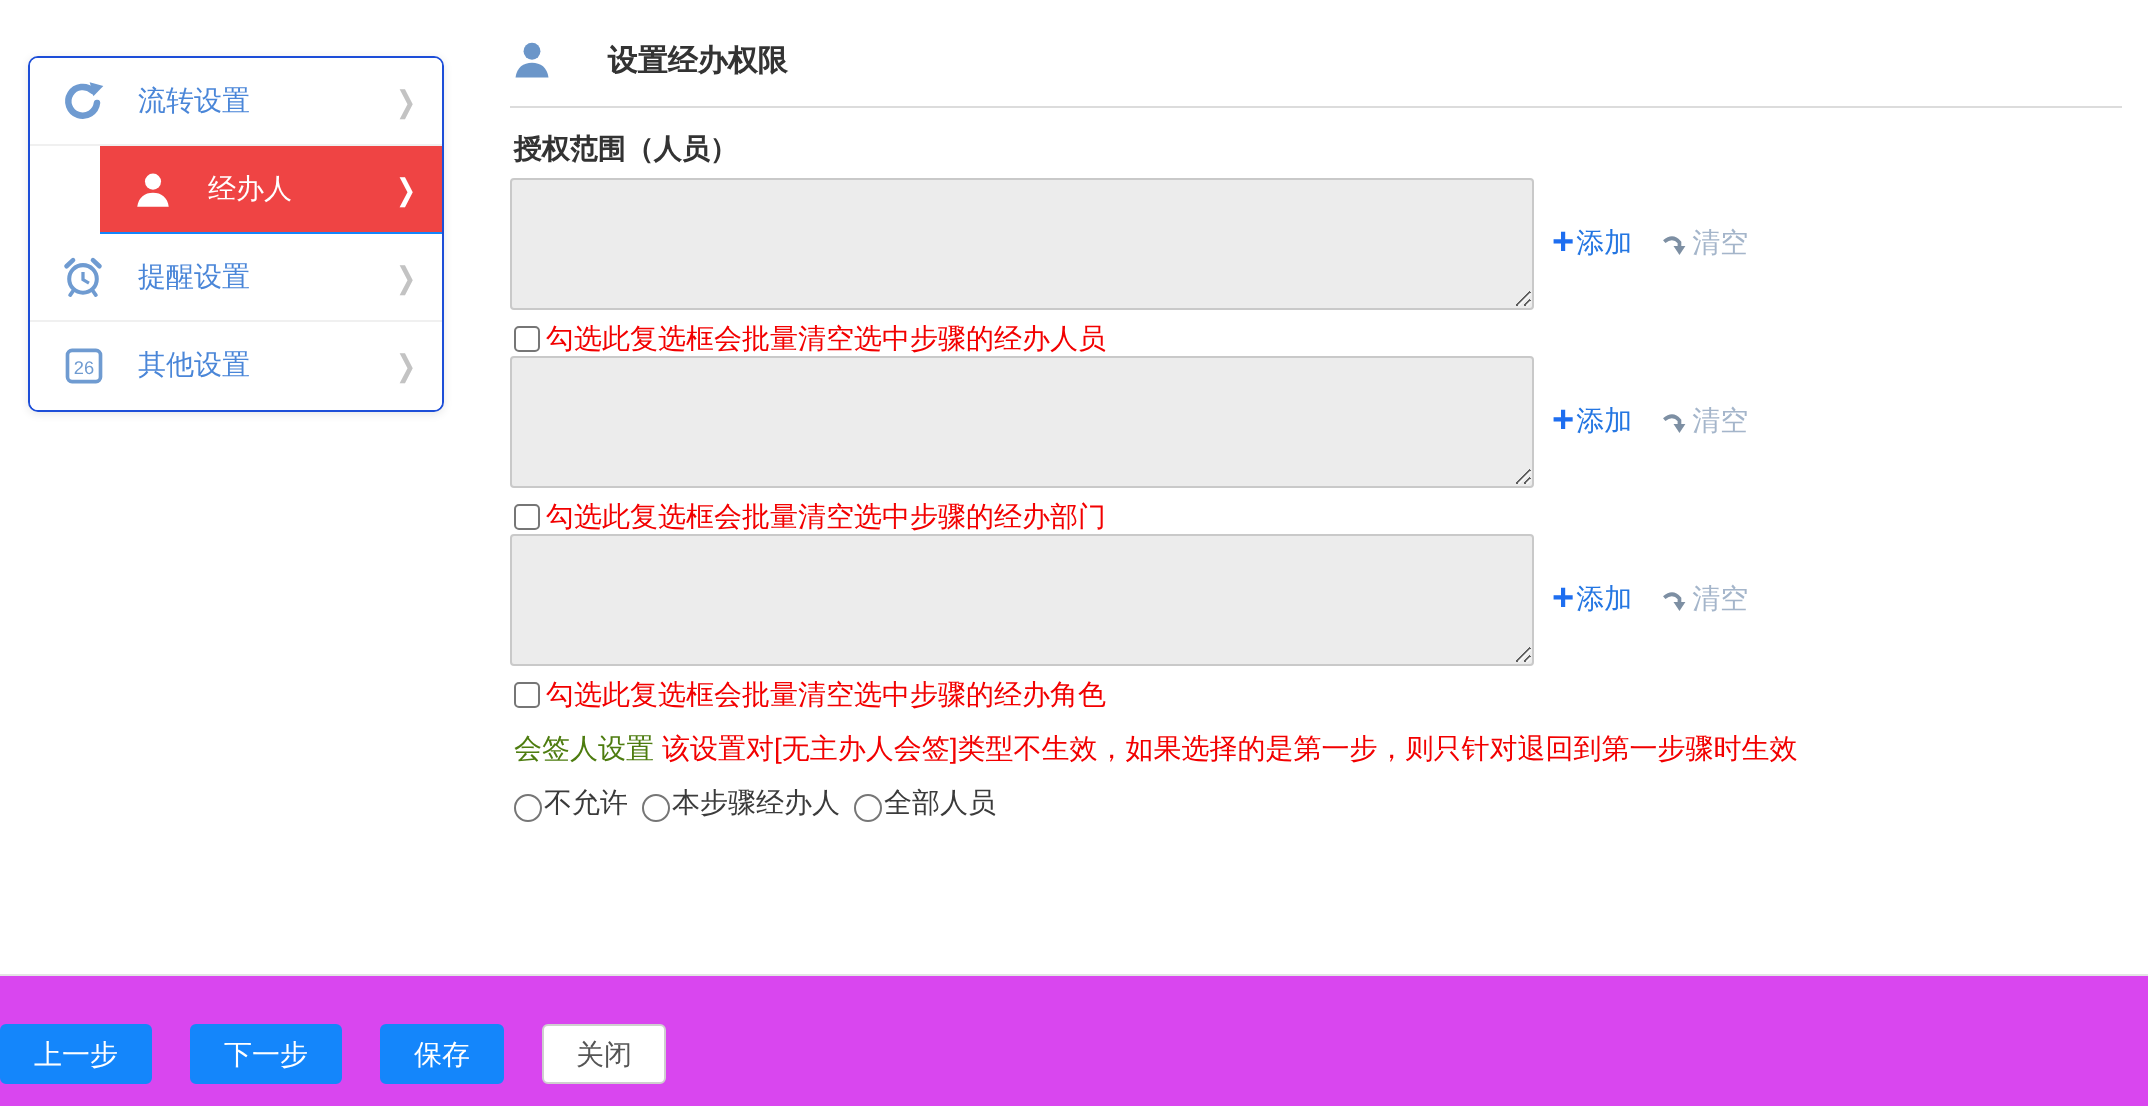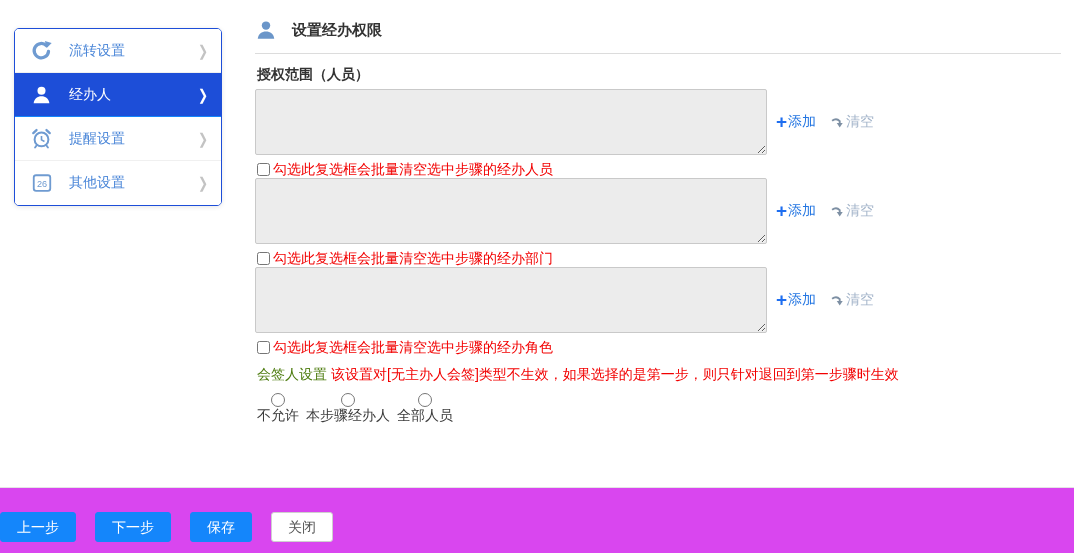--- a/index.html
+++ b/index.html
@@ -41,36 +41,37 @@
     flex: none;
   }
   .sidebar-item .chev {
     margin-left: auto;
     color: #c3c3c3;
     font-size: 12px;
     font-weight: bold;
     transform: scaleY(1.25);
   }
   .sidebar-item.active {
-    background: #1d4ed8;
+    background: #ef4444;
     color: #ffffff;
     border-bottom-color: #1486fb;
+    margin-left: 35px;
   }
   .sidebar-item.active .chev { color: #ffffff; }
 
   
   .main {
     position: absolute;
     left: 255px; top: 14px;
     width: 806px;
   }
   .main-header {
     display: flex;
     align-items: center;
-    gap: 15px;
+    gap: 27px;
     padding: 4px 0 11px 0;
     border-bottom: 1px solid #dcdcdc;
   }
   .main-header .h-icon { width: 22px; height: 24px; display: inline-flex; }
   .main-title { font-size: 15px; font-weight: bold; color: #333; }
 
   .section-label {
     margin: 11px 0 6px 2px;
     font-size: 14px;
     font-weight: bold;
@@ -118,26 +119,25 @@
   .cs-label { font-weight: normal; color: #4d7c0f; margin-right: 4px; }
   .cs-note { color: #f20000; }
 
   .radio-row {
     margin: 9px 0 0 2px;
     display: flex;
     align-items: center;
   }
   .radio-row label {
     display: inline-flex;
-    align-items: center;
+    align-items: flex-end;
     margin-right: 7px;
     font-size: 14px;
     color: #3b3b3b;
     cursor: pointer;
-    flex-direction: column;
   }
   .radio-row input[type="radio"] {
     width: 14px; height: 14px;
     margin: 0 1px 0 0;
   }
 
   
   .footer {
     position: absolute;
     left: 0; top: 487px;

